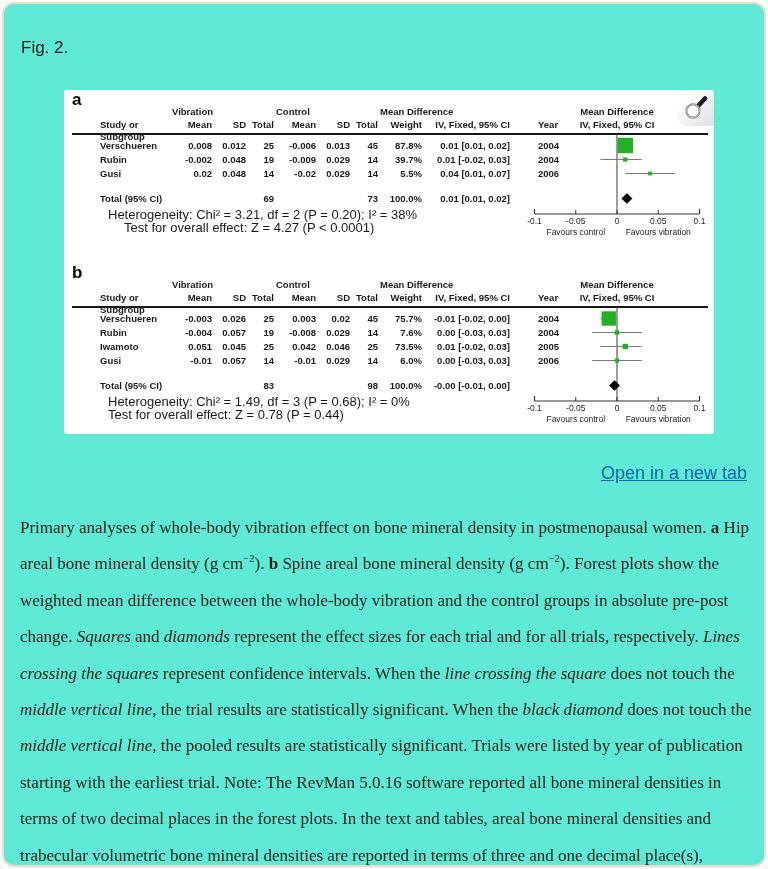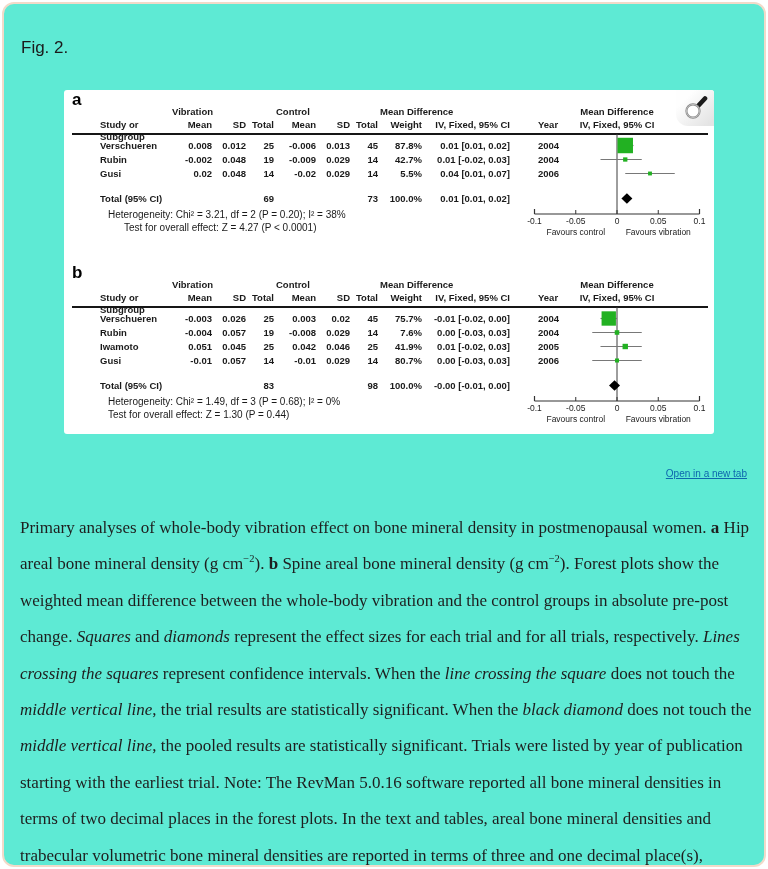--- a/index.html
+++ b/index.html
@@ -12,29 +12,29 @@
   #panel-0{top:2px;} #panel-1{top:175px;}
   .panel-label{position:absolute;left:0;top:-2px;font-size:17px;font-weight:bold;color:#000;}
   .t-row{position:absolute;left:2px;display:grid;width:468px;
          grid-template-columns:98px 42px 34px 28px 42px 34px 28px 44px 88px 30px;
          font-size:9.5px;line-height:12px;color:#1a1a1a;height:12px;font-weight:bold;}
   .bold{font-weight:bold;}
   .c-left{text-align:left;margin-left:26px;}
   .c-num{text-align:right;padding-right:2px;}
   .c-center{}
   .rule{position:absolute;left:0;width:636px;height:1.5px;background:#161616;}
-  .meta-line{position:absolute;left:2px;font-size:10px;line-height:12px;color:#1a1a1a;white-space:nowrap;padding-left:34px;}
+  .meta-line{position:absolute;left:2px;font-size:13px;line-height:12px;color:#1a1a1a;white-space:nowrap;padding-left:34px;}
   .plot-head{position:absolute;left:445px;width:200px;text-align:center;font-size:9.5px;line-height:12px;color:#1a1a1a;}
   .plot-svg{position:absolute;left:445px;top:0;overflow:visible;pointer-events:none;}
   .plot-svg text{font-family:"Liberation Sans","DejaVu Sans",sans-serif;}
   .magnifier-wrap{position:absolute;top:0;right:0;width:38px;height:36px;cursor:pointer;
        background:linear-gradient(135deg,#fefefe 25%,#e4e4e4 90%);border-radius:0 3px 0 12px;
        display:flex;align-items:center;justify-content:center;}
   .open-row{position:absolute;top:459px;right:17px;}
-  .open-link{color:#0D67AD;text-decoration:underline;font-size:10px;cursor:pointer;}
+  .open-link{color:#0D67AD;text-decoration:underline;font-size:18px;cursor:pointer;}
   .caption{position:absolute;top:506px;left:16px;width:738px;margin:0;
        font-family:"Liberation Serif","DejaVu Serif",serif;font-size:17px;line-height:36.4px;color:#1e1e1e;}
   .caption b{font-weight:bold;}
   .caption i{font-style:italic;}
   .caption sup{font-size:0.62em;line-height:0;}
 </style>
 </head>
 <body>
 
 <div class="page">
@@ -74,21 +74,21 @@
           <span class="c-left">2004</span>
         </div>
         <div class="t-row " style="top: 62px;">
           <span class="c-left">Rubin</span>
           <span class="c-num">-0.002</span>
           <span class="c-num">0.048</span>
           <span class="c-num">19</span>
           <span class="c-num">-0.009</span>
           <span class="c-num">0.029</span>
           <span class="c-num">14</span>
-          <span class="c-num">42.7%</span>
+          <span class="c-num">39.7%</span>
           <span class="c-num">0.01 [-0.02, 0.03]</span>
           <span class="c-left">2004</span>
         </div>
         <div class="t-row " style="top: 76px;">
           <span class="c-left">Gusi</span>
           <span class="c-num">0.02</span>
           <span class="c-num">0.048</span>
           <span class="c-num">14</span>
           <span class="c-num">-0.02</span>
           <span class="c-num">0.029</span>
@@ -182,50 +182,50 @@
           <span class="c-left">2004</span>
         </div>
         <div class="t-row " style="top: 76px;">
           <span class="c-left">Iwamoto</span>
           <span class="c-num">0.051</span>
           <span class="c-num">0.045</span>
           <span class="c-num">25</span>
           <span class="c-num">0.042</span>
           <span class="c-num">0.046</span>
           <span class="c-num">25</span>
-          <span class="c-num">41.9%</span>
+          <span class="c-num">73.5%</span>
           <span class="c-num">0.01 [-0.02, 0.03]</span>
           <span class="c-left">2005</span>
         </div>
         <div class="t-row " style="top: 90px;">
           <span class="c-left">Gusi</span>
           <span class="c-num">-0.01</span>
           <span class="c-num">0.057</span>
           <span class="c-num">14</span>
           <span class="c-num">-0.01</span>
           <span class="c-num">0.029</span>
           <span class="c-num">14</span>
-          <span class="c-num">80.7%</span>
+          <span class="c-num">6.0%</span>
           <span class="c-num">0.00 [-0.03, 0.03]</span>
           <span class="c-left">2006</span>
         </div>
         <div class="t-row bold" style="top: 115px;">
           <span class="c-left">Total (95% CI)</span>
           <span class="c-num"></span>
           <span class="c-num"></span>
           <span class="c-num">83</span>
           <span class="c-num"></span>
           <span class="c-num"></span>
           <span class="c-num">98</span>
           <span class="c-num">100.0%</span>
           <span class="c-num">-0.00 [-0.01, 0.00]</span>
           <span class="c-left"></span>
         </div>
         <div class="meta-line" style="top: 131px;">Heterogeneity: Chi² = 1.49, df = 3 (P = 0.68); I² = 0%</div>
-        <div class="meta-line" style="top: 144px;">Test for overall effect: Z = 1.30 (P = 0.44)</div>
+        <div class="meta-line" style="top: 144px;">Test for overall effect: Z = 0.78 (P = 0.44)</div>
         <div class="plot-head bold" style="top: 14px;">Mean Difference</div>
         <div class="plot-head bold" style="top: 27px;">IV, Fixed, 95% CI</div>
         <svg width="200" height="170" class="plot-svg">
           <line x1="100" y1="42" x2="100" y2="136" stroke="#3c3c3c" stroke-width="1"></line>
           <line x1="83.5" y1="53.5" x2="100" y2="53.5" stroke="#787878" stroke-width="1.2"></line>
           <rect x="84.57202587772845" y="46.32202587772845" width="14.355948244543095" height="14.355948244543095" fill="#22B122"></rect>
           <line x1="75.25" y1="67.5" x2="124.75" y2="67.5" stroke="#787878" stroke-width="1.2"></line>
           <rect x="97.72563195590511" y="65.22563195590511" width="4.548736088189773" height="4.548736088189773" fill="#22B122"></rect>
           <line x1="83.5" y1="81.5" x2="124.75" y2="81.5" stroke="#787878" stroke-width="1.2"></line>
           <rect x="105.55135450642364" y="78.80135450642364" width="5.397290987152721" height="5.397290987152721" fill="#22B122"></rect>

